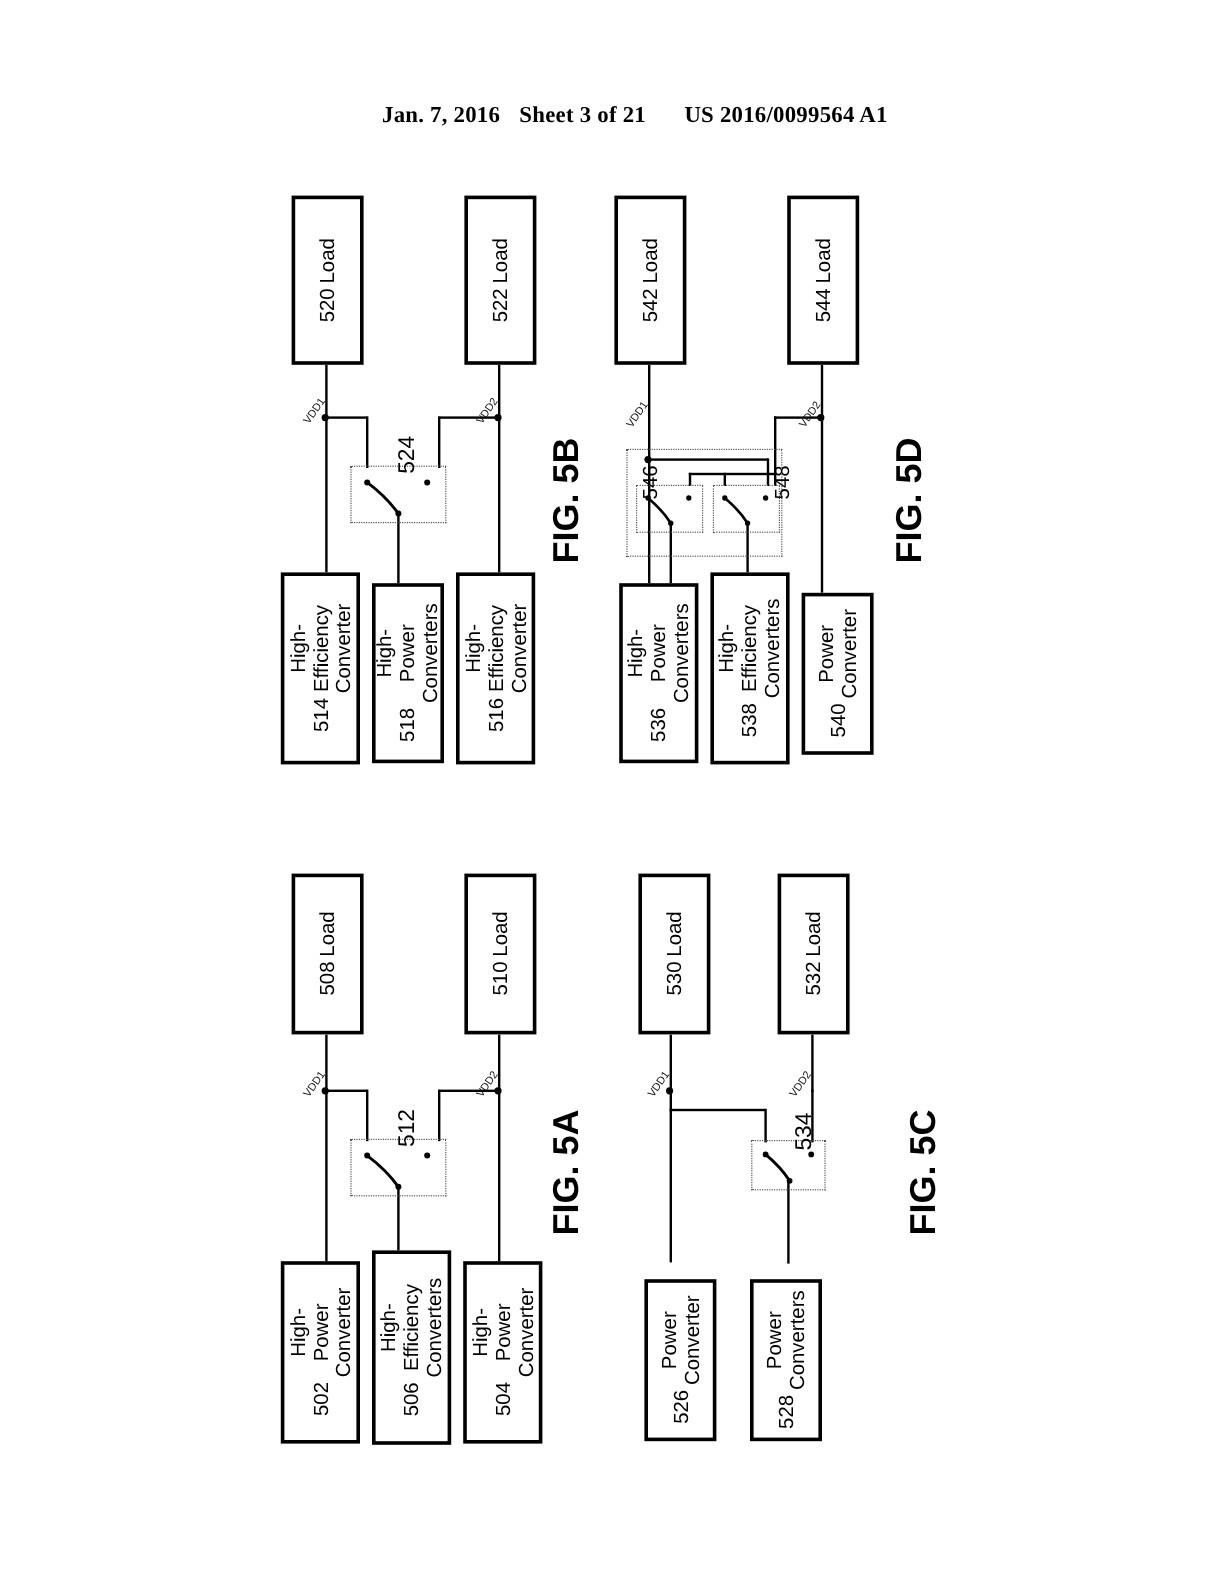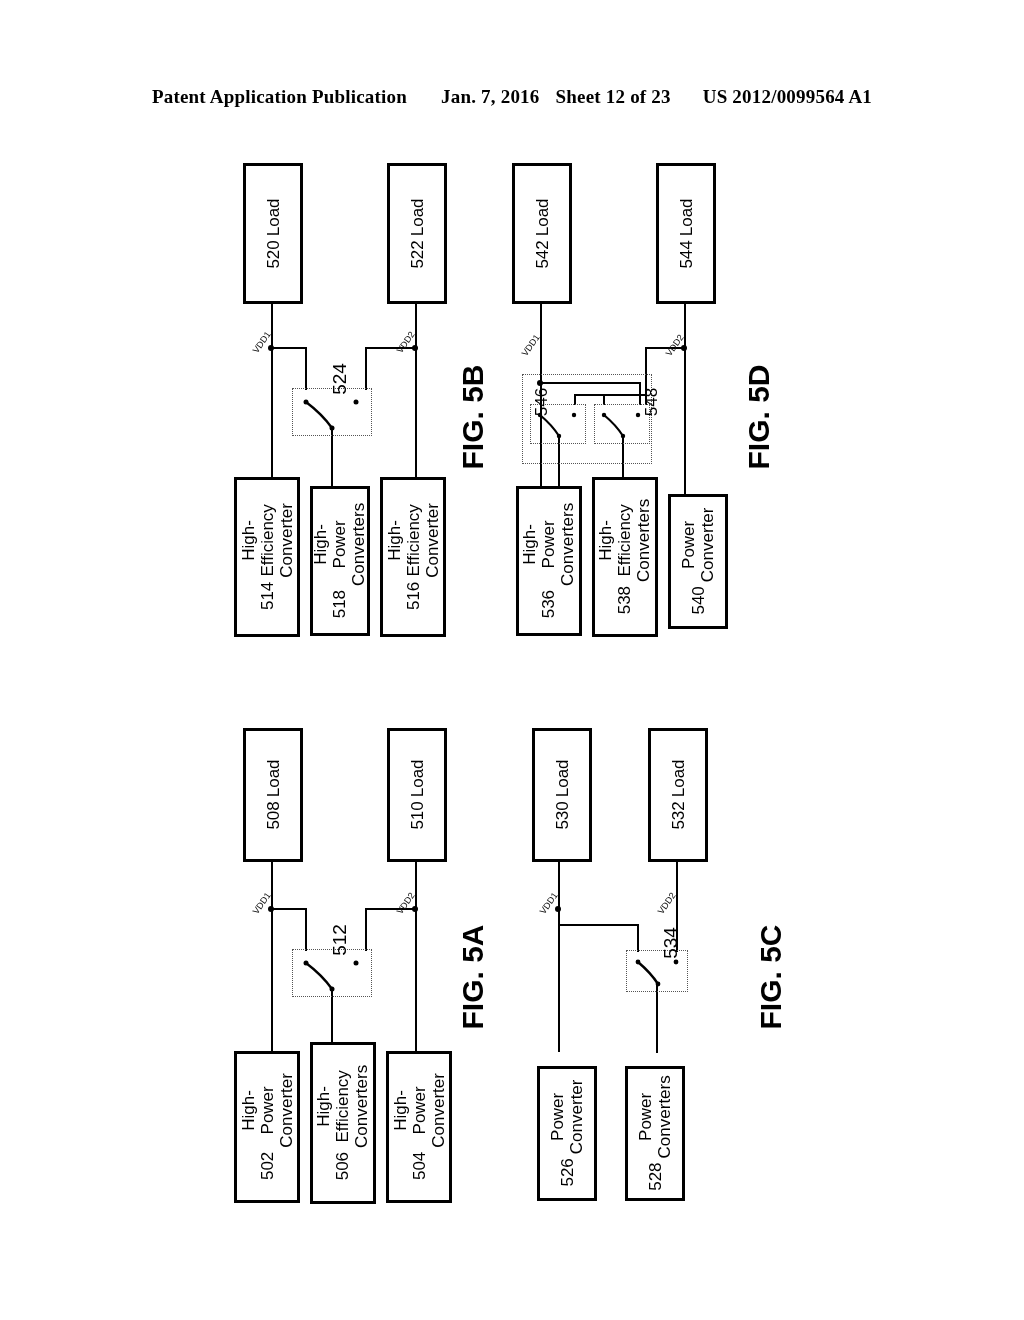--- a/index.html
+++ b/index.html
@@ -81,27 +81,26 @@
     transform:rotate(-90deg);
     transform-origin:center center;
     white-space:nowrap;z-index:6;
   }
   svg.sw{position:absolute;z-index:5;overflow:visible;}
 </style>
 </head>
 <body>
 
 <div class="pub-header">
-  <span class="seg">Patent Application Publication</span>
   <span class="gap-a"></span>
   <span class="seg">Jan. 7, 2016</span>
   <span class="gap-b"></span>
-  <span class="seg">Sheet 12 of 23</span>
+  <span class="seg">Sheet 3 of 21</span>
   <span class="gap-c"></span>
-  <span class="seg">US 2012/0099564 A1</span>
+  <span class="seg">US 2016/0099564 A1</span>
 </div>
 
 <div class="panel">
 
   <div class="box" style="left:243px;top:163px;width:60px;height:141px;">
     <div class="boxlabel">
       <span class="ref">520</span>
       <span class="txt">
           <span>Load</span>
         </span>

